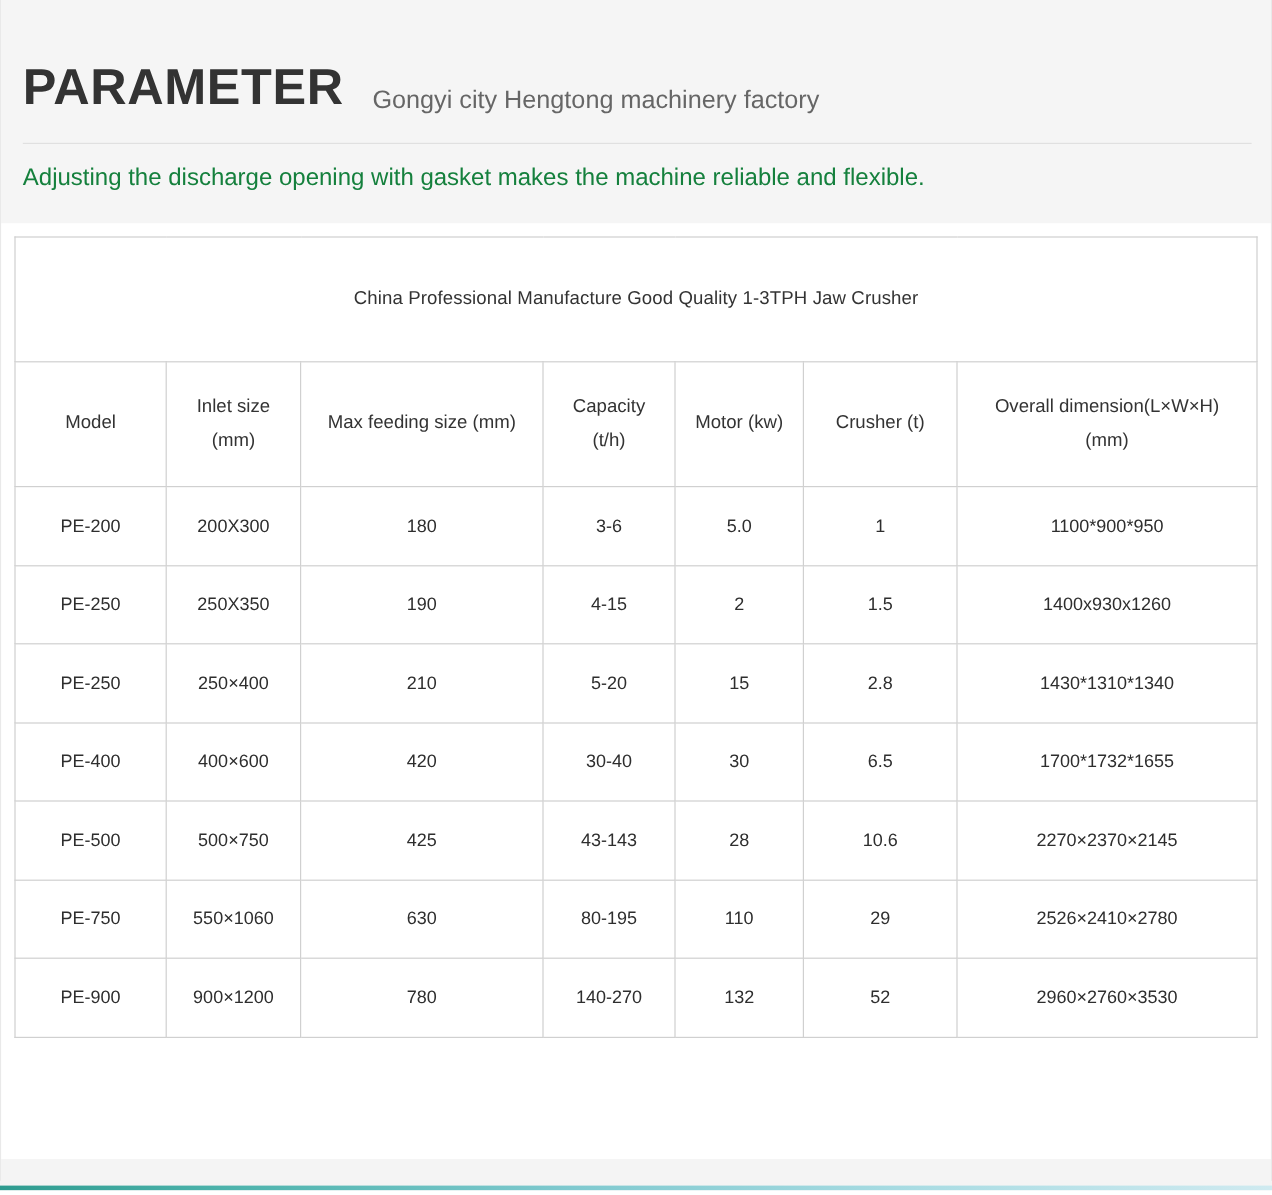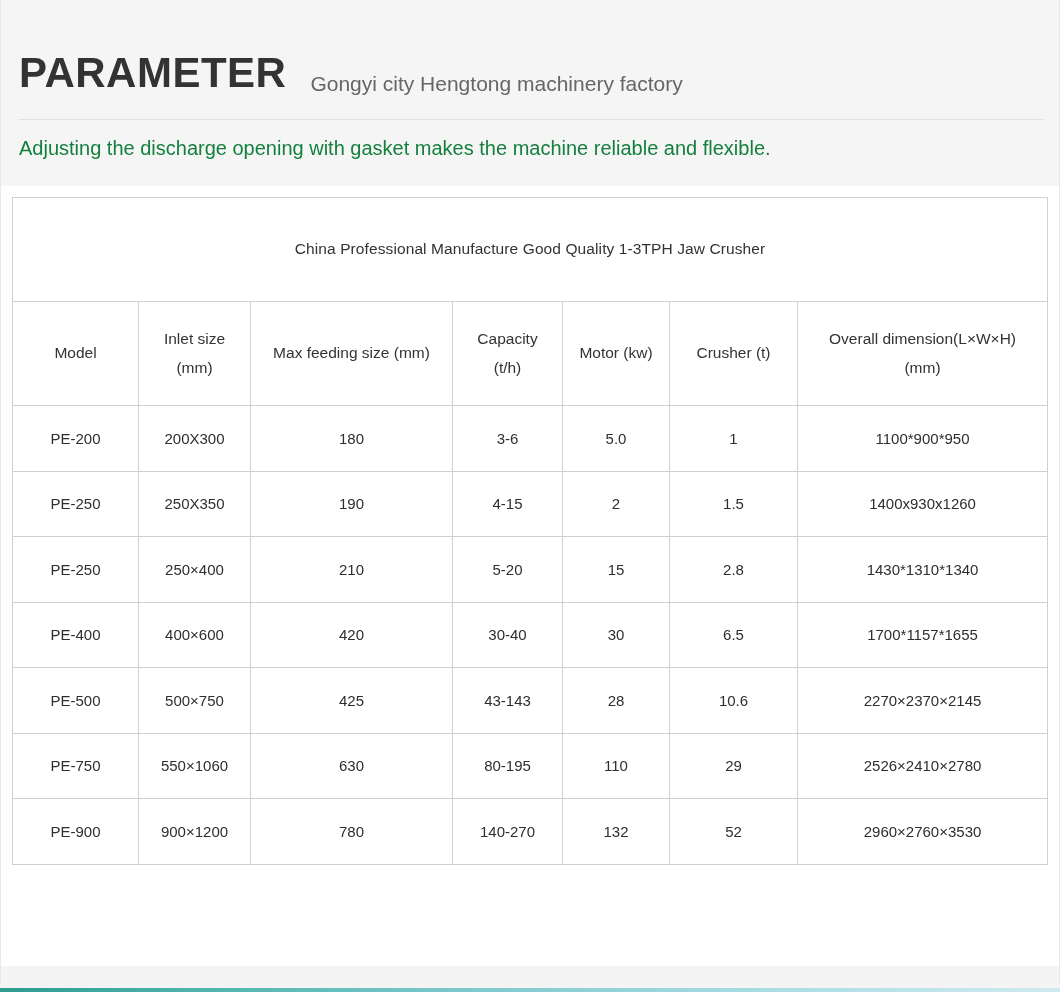--- a/index.html
+++ b/index.html
@@ -269,21 +269,21 @@
             <td>2.8</td>
             <td>1430*1310*1340</td>
           </tr>
           <tr>
             <td>PE-400</td>
             <td>400×600</td>
             <td>420</td>
             <td>30-40</td>
             <td>30</td>
             <td>6.5</td>
-            <td>1700*1157*1655</td>
+            <td>1700*1732*1655</td>
           </tr>
           <tr>
             <td>PE-500</td>
             <td>500×750</td>
             <td>425</td>
             <td>43-143</td>
             <td>28</td>
             <td>10.6</td>
             <td>2270×2370×2145</td>
           </tr>

